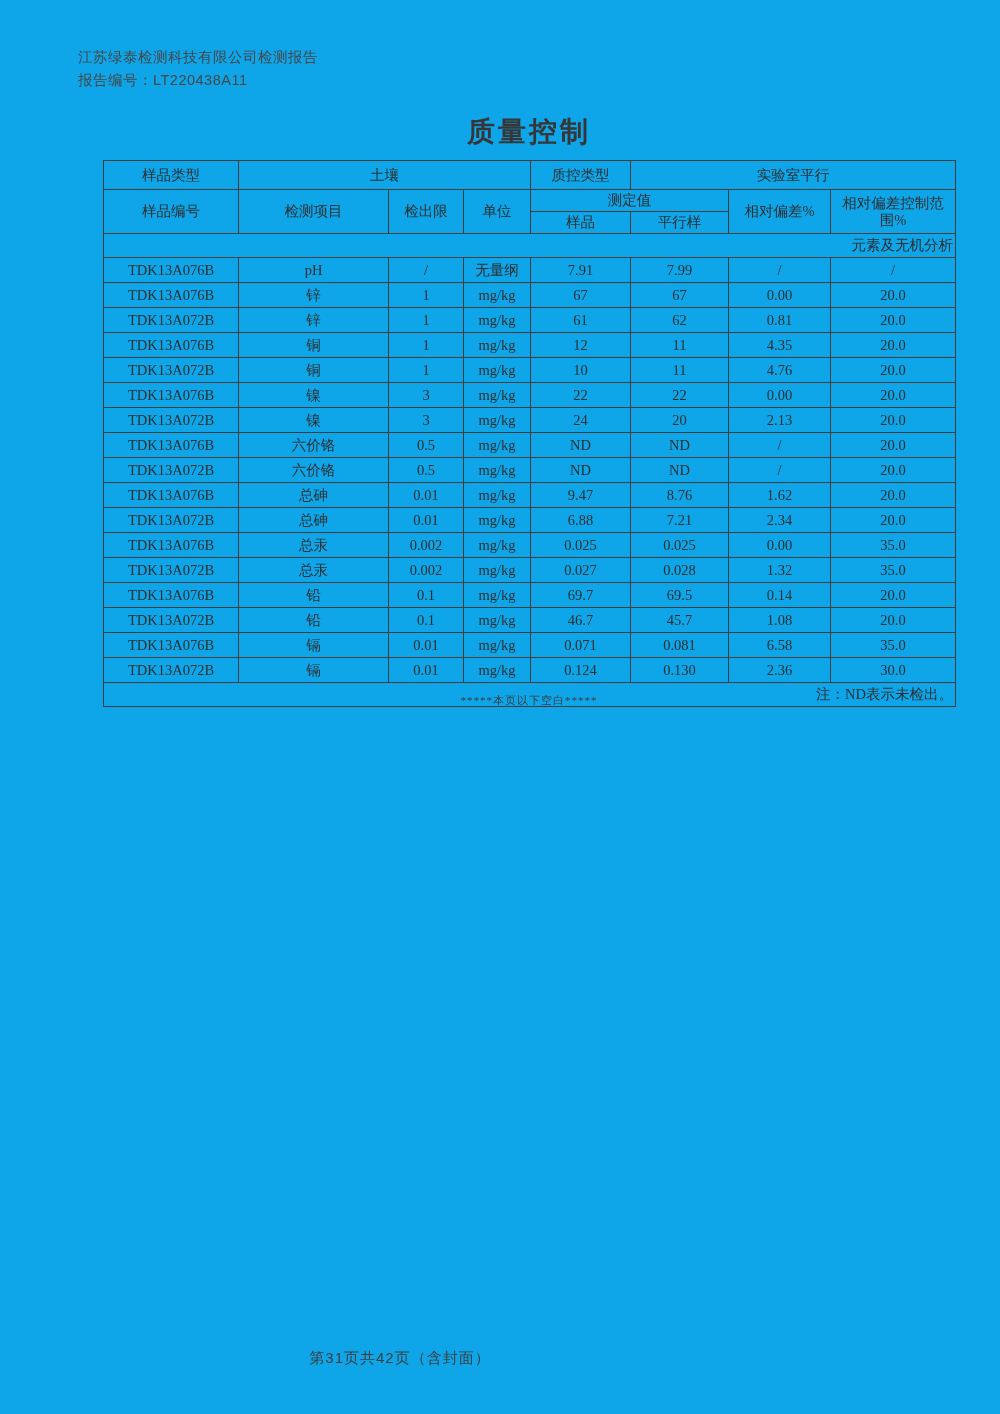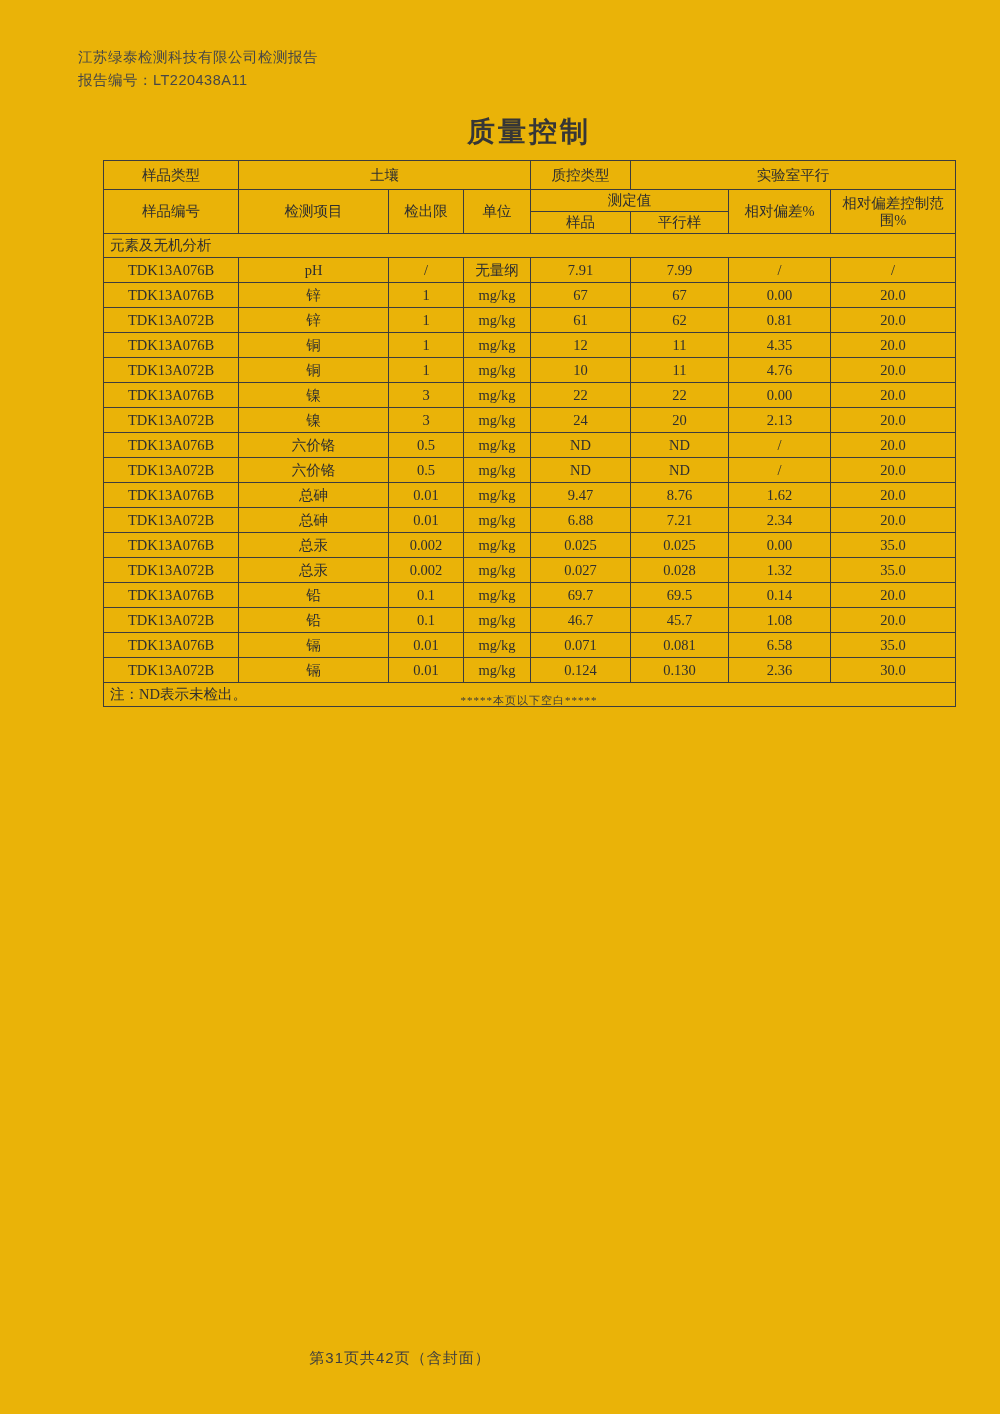--- a/index.html
+++ b/index.html
@@ -5,21 +5,21 @@
   html, body {
     margin: 0;
     padding: 0;
     background: #e8e8e6;
   }
   .page {
     position: relative;
     width: 1000px;
     height: 1414px;
     margin: 0 auto;
-    background: #eab308;
+    background: #0ea5e9;
     color: #2f2f2f;
     font-family: "Liberation Serif", "DejaVu Serif", serif;
     overflow: hidden;
   }
   .report-header {
     position: absolute;
     left: 78px;
     top: 46px;
     font-family: "Liberation Sans", "DejaVu Sans", sans-serif;
     font-size: 14.5px;
@@ -57,21 +57,21 @@
     padding: 0 2px;
     height: 24px;
     line-height: 1.12;
     overflow: hidden;
   }
   .qc-table tr.hdr1 td { height: 28px; }
   .qc-table tr.hdr2 td { height: 21px; }
   .qc-table tr.hdr3 td { height: 21px; }
   .qc-table tr.section-row td,
   .qc-table tr.note-row td {
-    text-align: left;
+    text-align: right;
     padding-left: 6px;
     height: 23px;
   }
   .blank-note {
     position: absolute;
     left: 103px;
     top: 693px;
     width: 852px;
     text-align: center;
     font-size: 11px;

